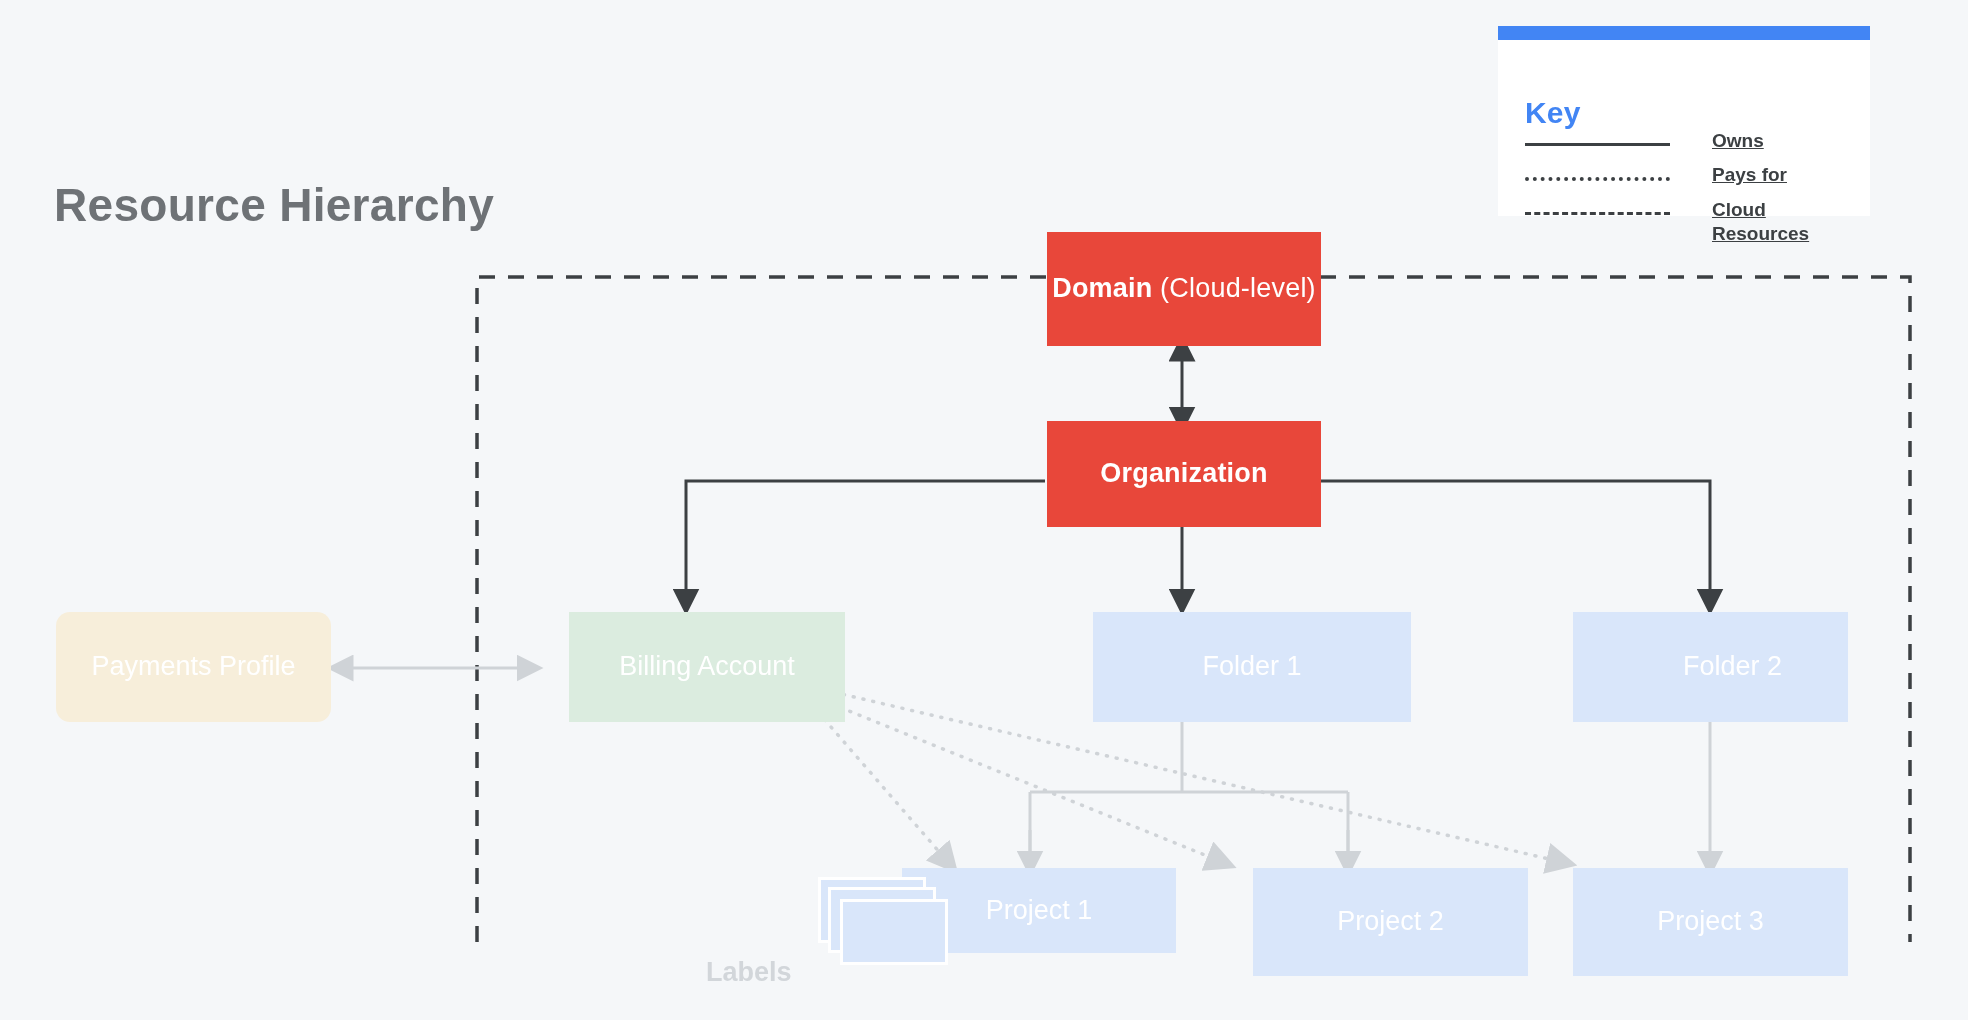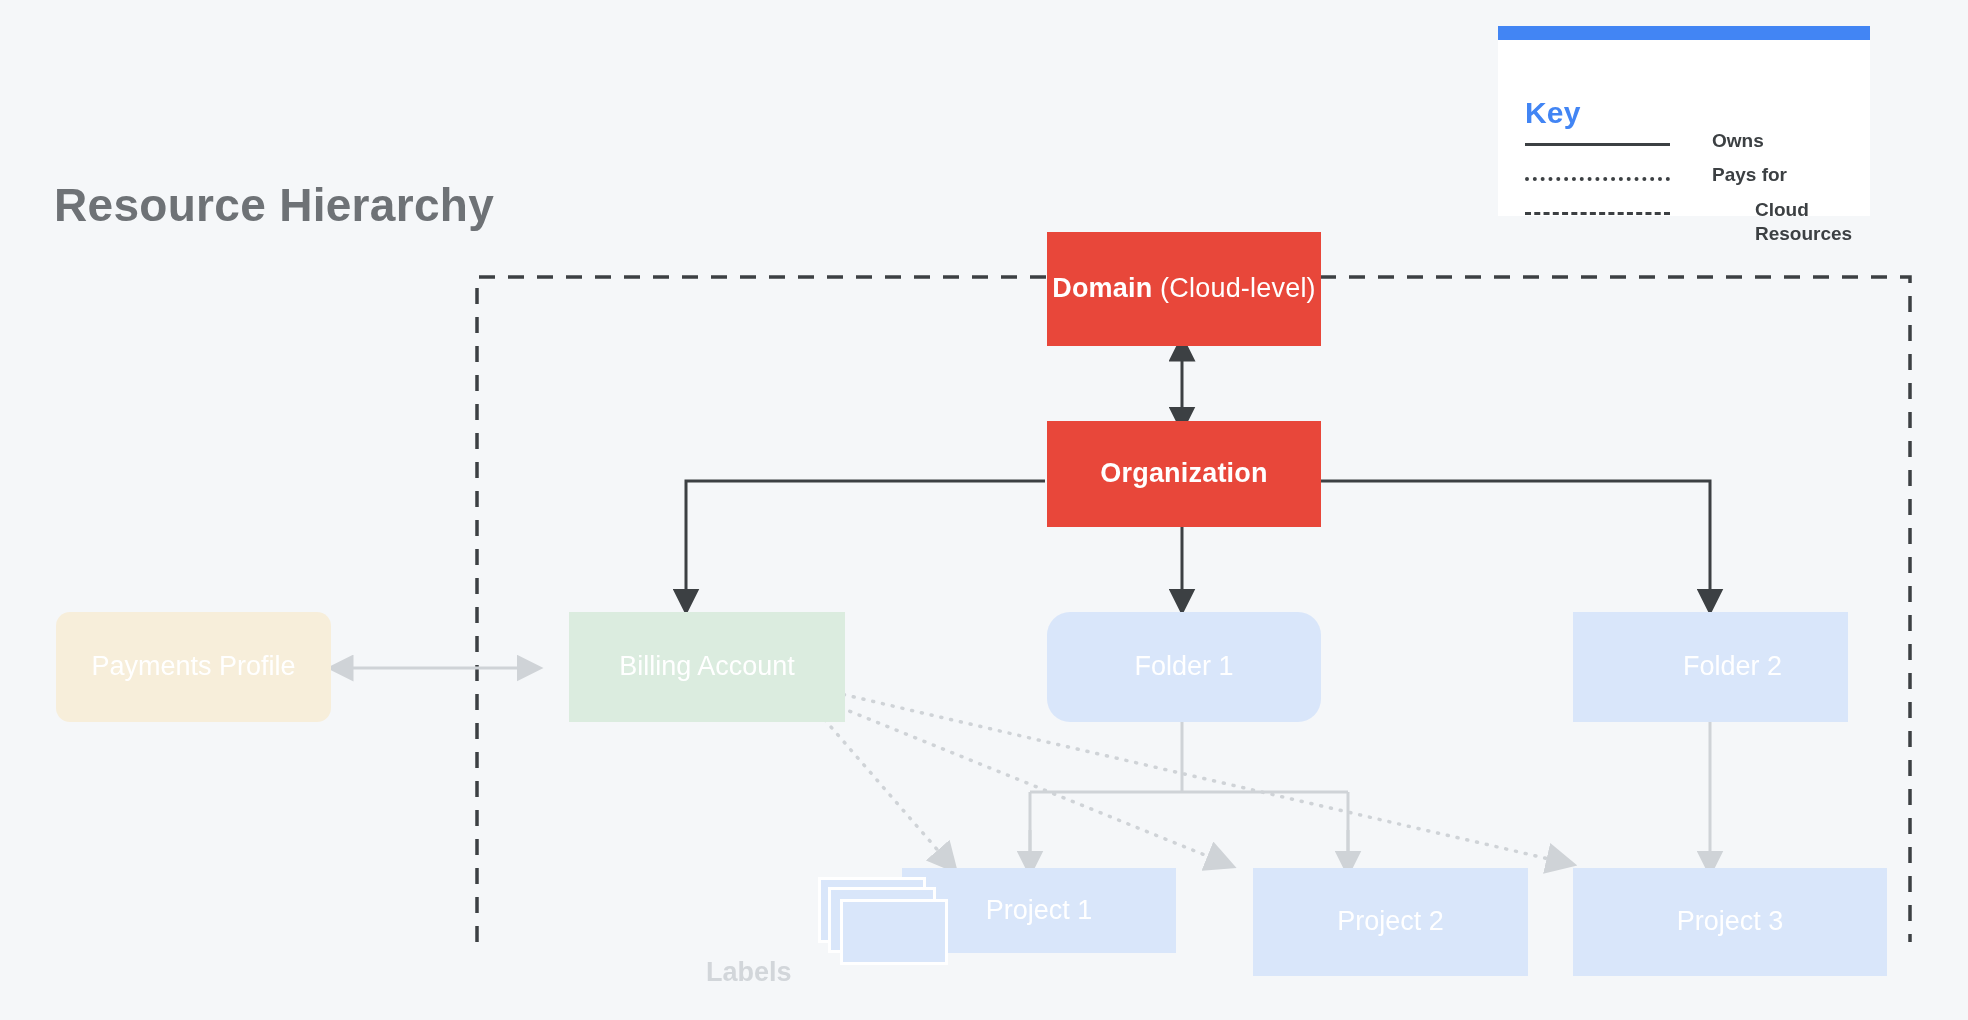--- a/index.html
+++ b/index.html
@@ -52,28 +52,28 @@
     background:#ffffff;box-sizing:border-box;
   }
   #key-bar{height:14px;background:#4285f4;width:100%;}
   #key-title{
     position:absolute;left:27px;top:70px;
     font-size:30px;font-weight:700;color:#4285f4;letter-spacing:.2px;
   }
   .key-row{position:absolute;display:flex;align-items:flex-start;}
   .key-sample{width:145px;height:2px;margin-top:14px;flex:none;}
   .key-label{
-    margin-left:42px;font-size:19px;font-weight:700;color:#3c4043;line-height:1.25;
+    margin-left:42px;font-size:19px;font-weight:700;color:#3c4043;line-height:1.25;text-decoration:underline;
   }
   .ks-solid{border-top:3px solid #3c4043;}
   .ks-dotted{border-top:4px dotted #3c4043;}
   .ks-dashed{border-top:3px dashed #3c4043;}
   #key-row-owns{left:27px;top:103px;}
   #key-row-pays{left:27px;top:137px;}
-  #key-row-cloud{left:27px;top:172px;gap:43px;}
+  #key-row-cloud{left:27px;top:172px;}
 </style>
 </head>
 <body>
 
 <div id="stage">
 
   <div id="page-title">Resource Hierarchy</div>
 
   <svg id="svg-layer" viewBox="0 0 1968 1020" xmlns="http://www.w3.org/2000/svg">
     <defs>
@@ -125,37 +125,37 @@
   </div>
 
   <div class="node node-cream" style="left:56px;top:612px;width:275px;height:110px;">
     <span>Payments Profile</span>
   </div>
 
   <div class="node node-green" style="left:539px;top:612px;width:276px;height:110px;">
     <span>Billing Account</span>
   </div>
 
-  <div class="node node-blue" style="left:1047px;top:612px;width:274px;height:110px;border-radius:23px;">
+  <div class="node node-blue" style="left:1093px;top:612px;width:318px;height:110px;">
     <span>Folder 1</span>
   </div>
 
   <div class="node node-blue" style="left:1573px;top:612px;width:275px;height:110px;padding-left:44px;">
     <span>Folder 2</span>
   </div>
 
   <div class="node node-blue" style="left:902px;top:868px;width:274px;height:85px;">
     <span>Project 1</span>
   </div>
 
   <div class="node node-blue" style="left:1238px;top:868px;width:275px;height:108px;margin-left:15px;">
     <span>Project 2</span>
   </div>
 
-  <div class="node node-blue" style="left:1573px;top:868px;width:314px;height:108px;">
+  <div class="node node-blue" style="left:1573px;top:868px;width:275px;height:108px;">
     <span>Project 3</span>
   </div>
 
   <div id="labels-text">Labels</div>
   <div id="label-stack">
     <div class="card c1"></div>
     <div class="card c2"></div>
     <div class="card c3"></div>
   </div>
 

